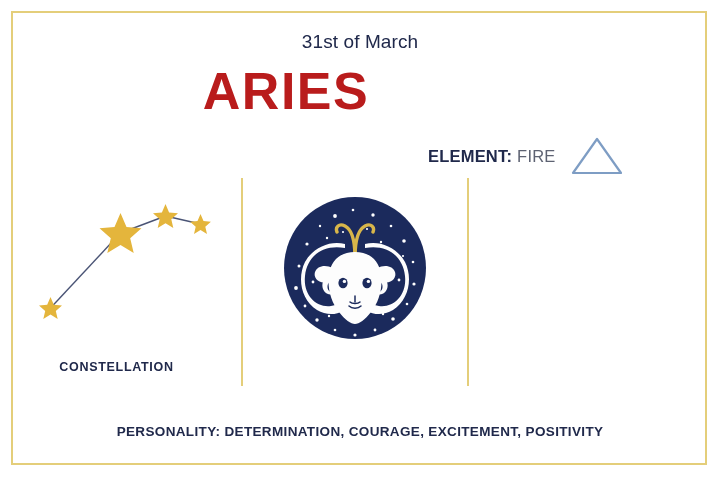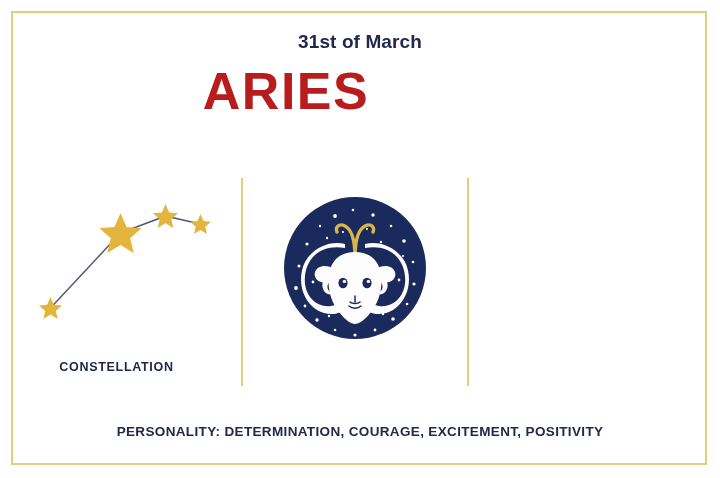--- a/index.html
+++ b/index.html
@@ -30,21 +30,21 @@
   }
 
   
   .date-line {
     position: absolute;
     left: 0;
     top: 31px;
     width: 720px;
     text-align: center;
     font-size: 19px;
-    font-weight: bold;
+    font-weight: normal;
     color: #20294b;
     letter-spacing: 0.1px;
   }
   .sign-title {
     position: absolute;
     left: 0;
     top: 62px;
     width: 572px;
     text-align: center;
     font-size: 52px;
@@ -176,20 +176,29 @@
 
   <div id="frame"></div>
 
   <div class="date-line">31st of March</div>
 
   <div class="sign-title">ARIES</div>
 
   <div class="attr-row">
 
 
+    <div class="attr attr-element">
+      <span class="attr-key">ELEMENT:</span>
+      <span class="attr-val">FIRE</span>
+      <span class="element-glyph">
+        <svg width="54" height="40" viewBox="0 0 54 40">
+          <polygon points="27,3 51,37 3,37" fill="none" stroke="#7e9dc4" stroke-width="2.2" stroke-linejoin="round"></polygon>
+        </svg>
+      </span>
+    </div>
 
   </div>
 
   <div class="divider divider-left"></div>
   <div class="divider divider-right"></div>
 
   <div class="panel panel-constellation">
     <div class="panel-art">
       <div class="art-center">
         <svg width="229" height="152" viewBox="0 0 229 152">

